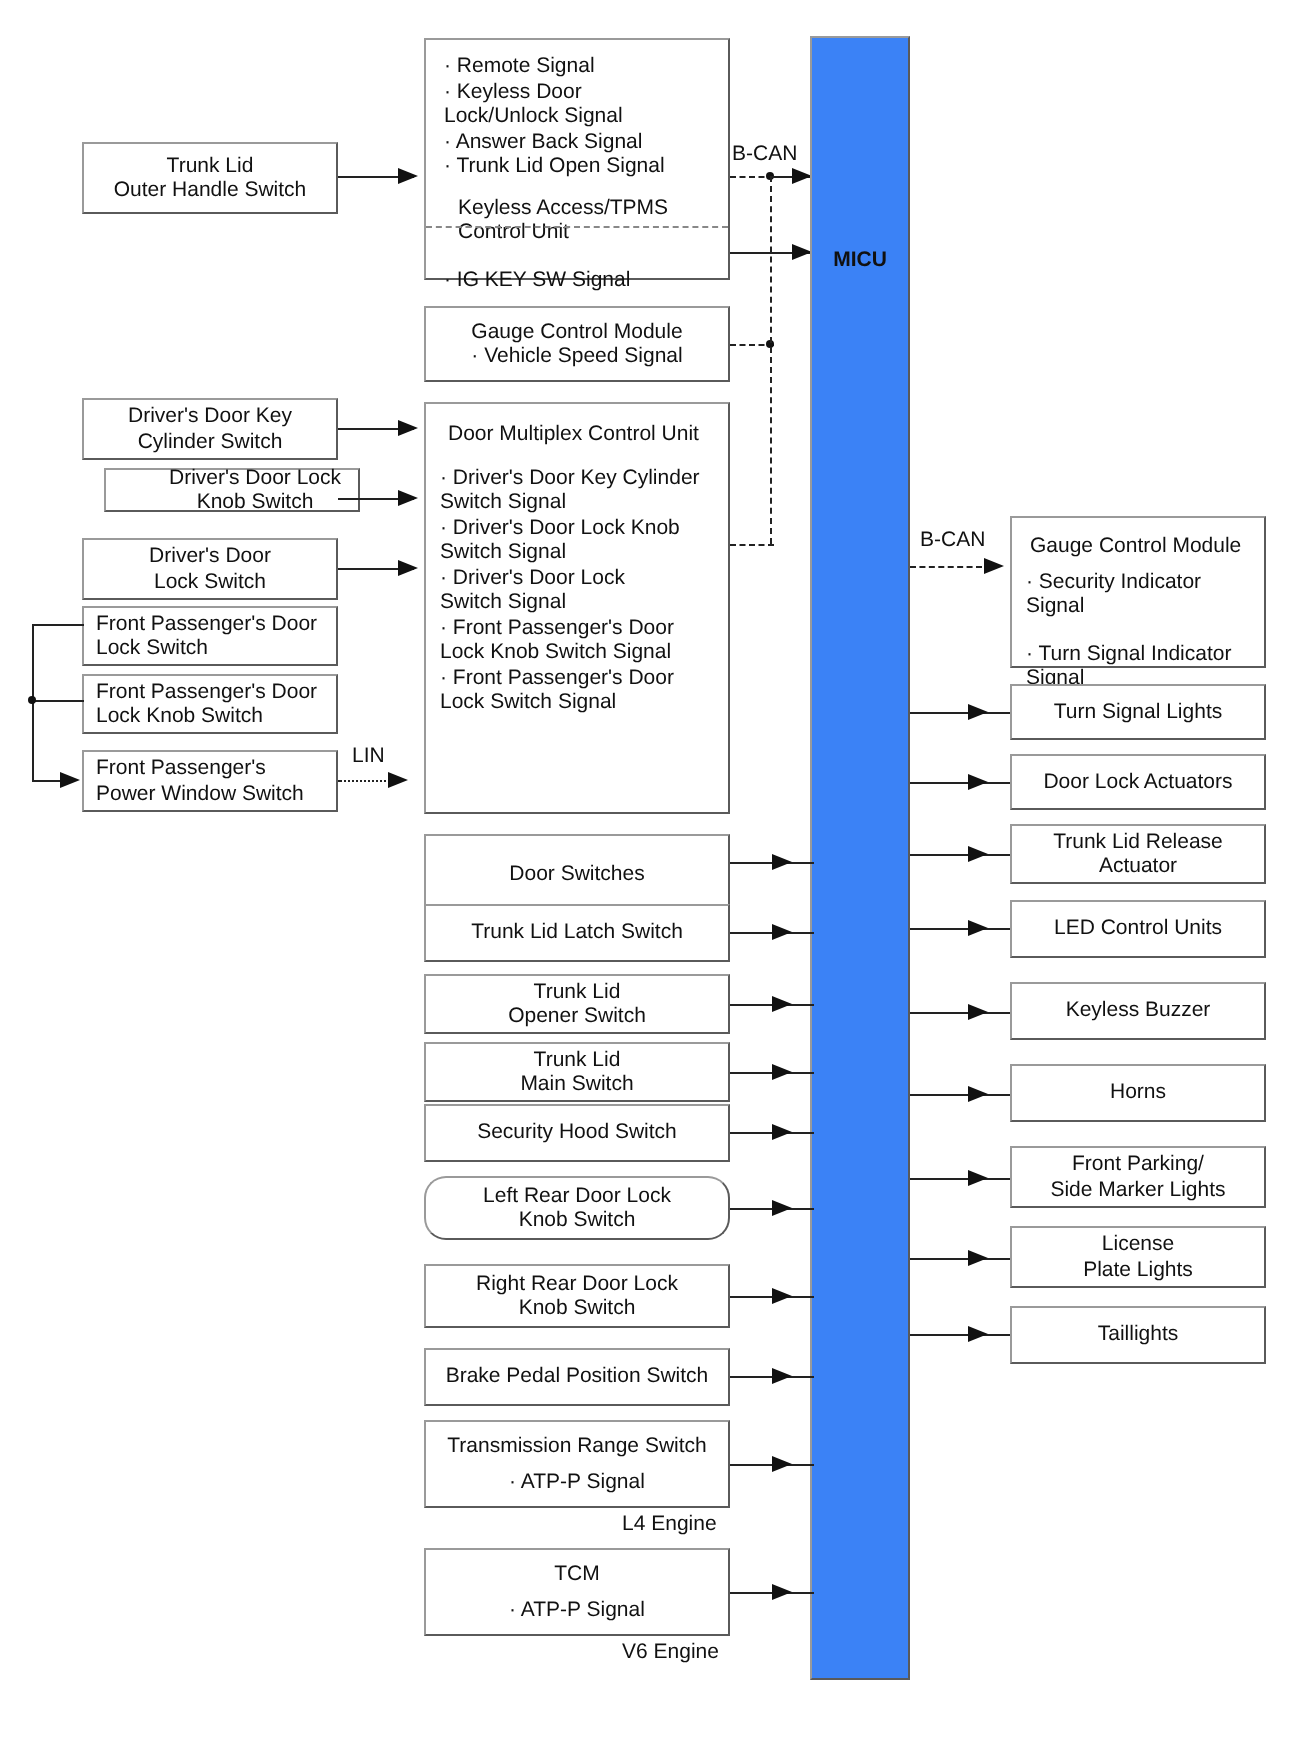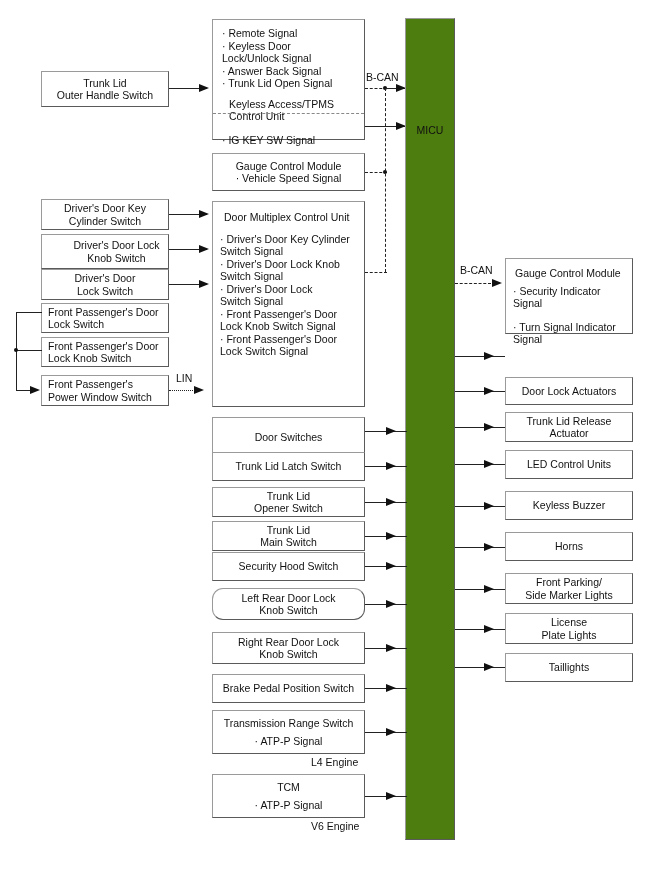--- a/index.html
+++ b/index.html
@@ -33,26 +33,27 @@
   .box.left   { align-items: flex-start; text-align: left; }
   .box .pad   { padding: 0 7px; width: 100%; box-sizing: border-box; }
   .box .padl  { padding: 0 6px; width: 100%; box-sizing: border-box; }
 
   .title-line { white-space: pre-line; }
   .sig { white-space: pre-line; }
 
   .micu {
     position: absolute;
     box-sizing: border-box;
-    background: #4d7c0f;
+    background: #3b82f6;
     border: 1px solid #9a9a9a;
     border-right-color: #5a5a5a;
     border-bottom-color: #5a5a5a;
     font-size: 10.5px;
     color: #111111;
+    font-weight: bold;
   }
   .micu-label {
     position: absolute;
     top: 105px;
     left: 0;
     width: 100%;
     text-align: center;
     font-size: 10.5px;
   }
 
@@ -127,21 +128,21 @@
   <div class="hline" style="left:169px; top:88px; width:38px;"></div>
   <div class="arrow" style="left:199px; top:84px;"></div>
 
   <div class="box center" style="left:41px; top:199px; width:128px; height:31px;align-items:center;">
     <div class="pad title-line">Driver's Door Key
 Cylinder Switch</div>
   </div>
   <div class="hline" style="left:169px; top:214px; width:38px;"></div>
   <div class="arrow" style="left:199px; top:210px;"></div>
 
-  <div class="box center" style="left:41px; top:234px; width:128px; height:35px;padding-left:23px;">
+  <div class="box center" style="left:52px; top:234px; width:128px; height:22px;padding-left:23px;">
     <div class="pad title-line">Driver's Door Lock
 Knob Switch</div>
   </div>
   <div class="hline" style="left:169px; top:249px; width:38px;"></div>
   <div class="arrow" style="left:199px; top:245px;"></div>
 
   <div class="box center" style="left:41px; top:269px; width:128px; height:31px;">
     <div class="pad title-line">Driver's Door
 Lock Switch</div>
   </div>
@@ -299,20 +300,23 @@
 
   <div class="box left" style="left:505px; top:258px; width:128px; height:76px; justify-content:flex-start;">
     <div class="padl" style="padding-top:8px; padding-left:9px;">Gauge Control Module</div>
     <div class="padl sig" style="padding-top:5px; padding-left:7px; line-height:12px;">· Security Indicator
 Signal
 
 · Turn Signal Indicator
 Signal</div>
   </div>
 
+  <div class="box center" style="left:505px; top:342px; width:128px; height:28px;">
+    <div class="pad title-line">Turn Signal Lights</div>
+  </div>
   <div class="hline" style="left:455px; top:356px; width:50px;"></div>
   <div class="arrow" style="left:484px; top:352px;"></div>
 
   <div class="box center" style="left:505px; top:377px; width:128px; height:28px;">
     <div class="pad title-line">Door Lock Actuators</div>
   </div>
   <div class="hline" style="left:455px; top:391px; width:50px;"></div>
   <div class="arrow" style="left:484px; top:387px;"></div>
 
   <div class="box center" style="left:505px; top:412px; width:128px; height:30px;">

